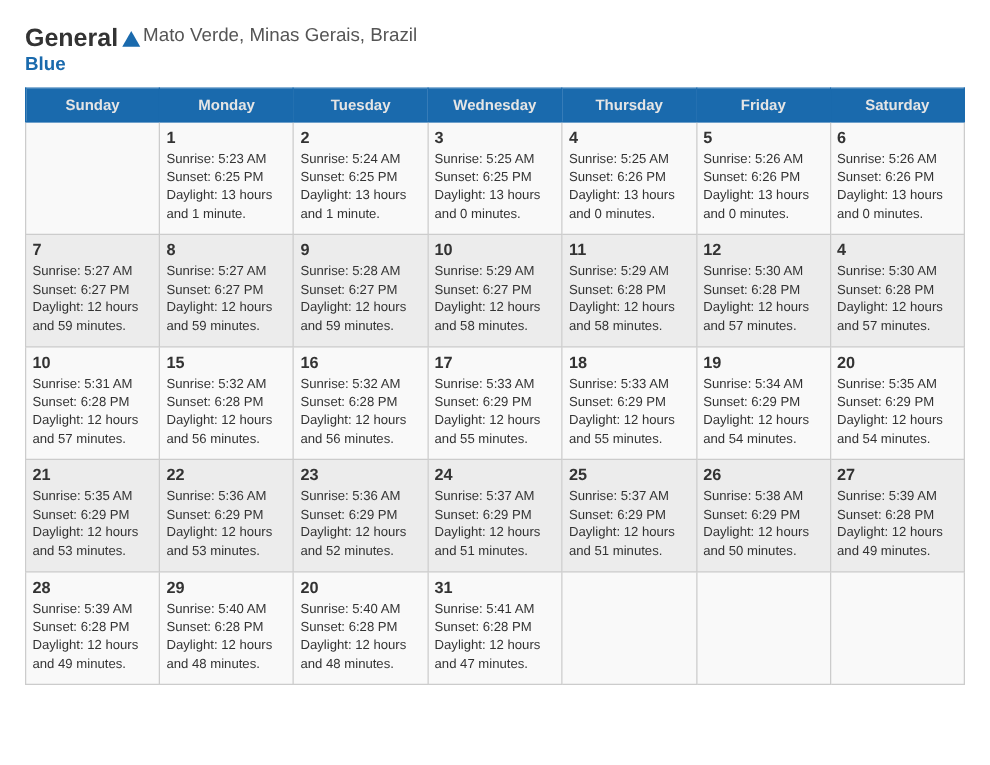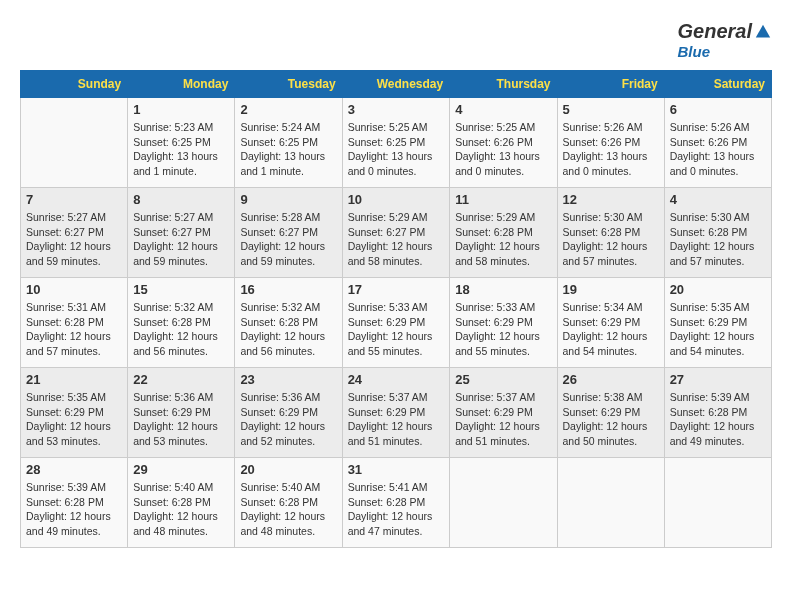--- a/index.html
+++ b/index.html
@@ -5,24 +5,23 @@
     * { margin: 0; padding: 0; box-sizing: border-box; }
     body {
       font-family: Arial, sans-serif;
       background: #fff;
       width: 792px;
       min-height: 612px;
       padding: 20px;
     }
     .header {
       display: flex;
-      justify-content: flex-end;
+      justify-content: flex-start;
       align-items: flex-start;
       margin-bottom: 10px;
-      font-style: italic;
     }
     .logo {
       display: flex;
       flex-direction: column;
       align-items: flex-start;
     }
     .logo-text {
       display: flex;
       align-items: center;
     }
@@ -53,22 +52,22 @@
       font-size: 15px;
       color: #555;
     }
     table {
       width: 100%;
       border-collapse: collapse;
       font-size: 11px;
     }
     thead tr th {
       background-color: #1a6aad;
-      color: #fde047;
-      text-align: right;
+      color: #e5e5e5;
+      text-align: center;
       padding: 6px 6px;
       font-size: 12px;
       font-weight: bold;
       border: 1px solid #1a6aad;
     }
     tbody tr td {
       vertical-align: top;
       padding: 4px 5px;
       border: 1px solid #ccc;
       width: 108px;
@@ -107,20 +106,21 @@
   <div class="logo">
     <div class="logo-text">
       <span class="logo-general">General</span>
       <svg class="logo-icon" viewBox="0 0 20 20">
         <polygon points="10,2 18,16 2,16" fill="#1a6aad"></polygon>
       </svg>
     </div>
     <span class="logo-blue">Blue</span>
   </div>
   <div class="title-section">
+    <div class="location">Mato Verde, Minas Gerais, Brazil</div>
   </div>
 </div>
 
 <table>
   <thead>
     <tr>
     <th>Sunday</th>
         <th>Monday</th>
         <th>Tuesday</th>
         <th>Wednesday</th>

